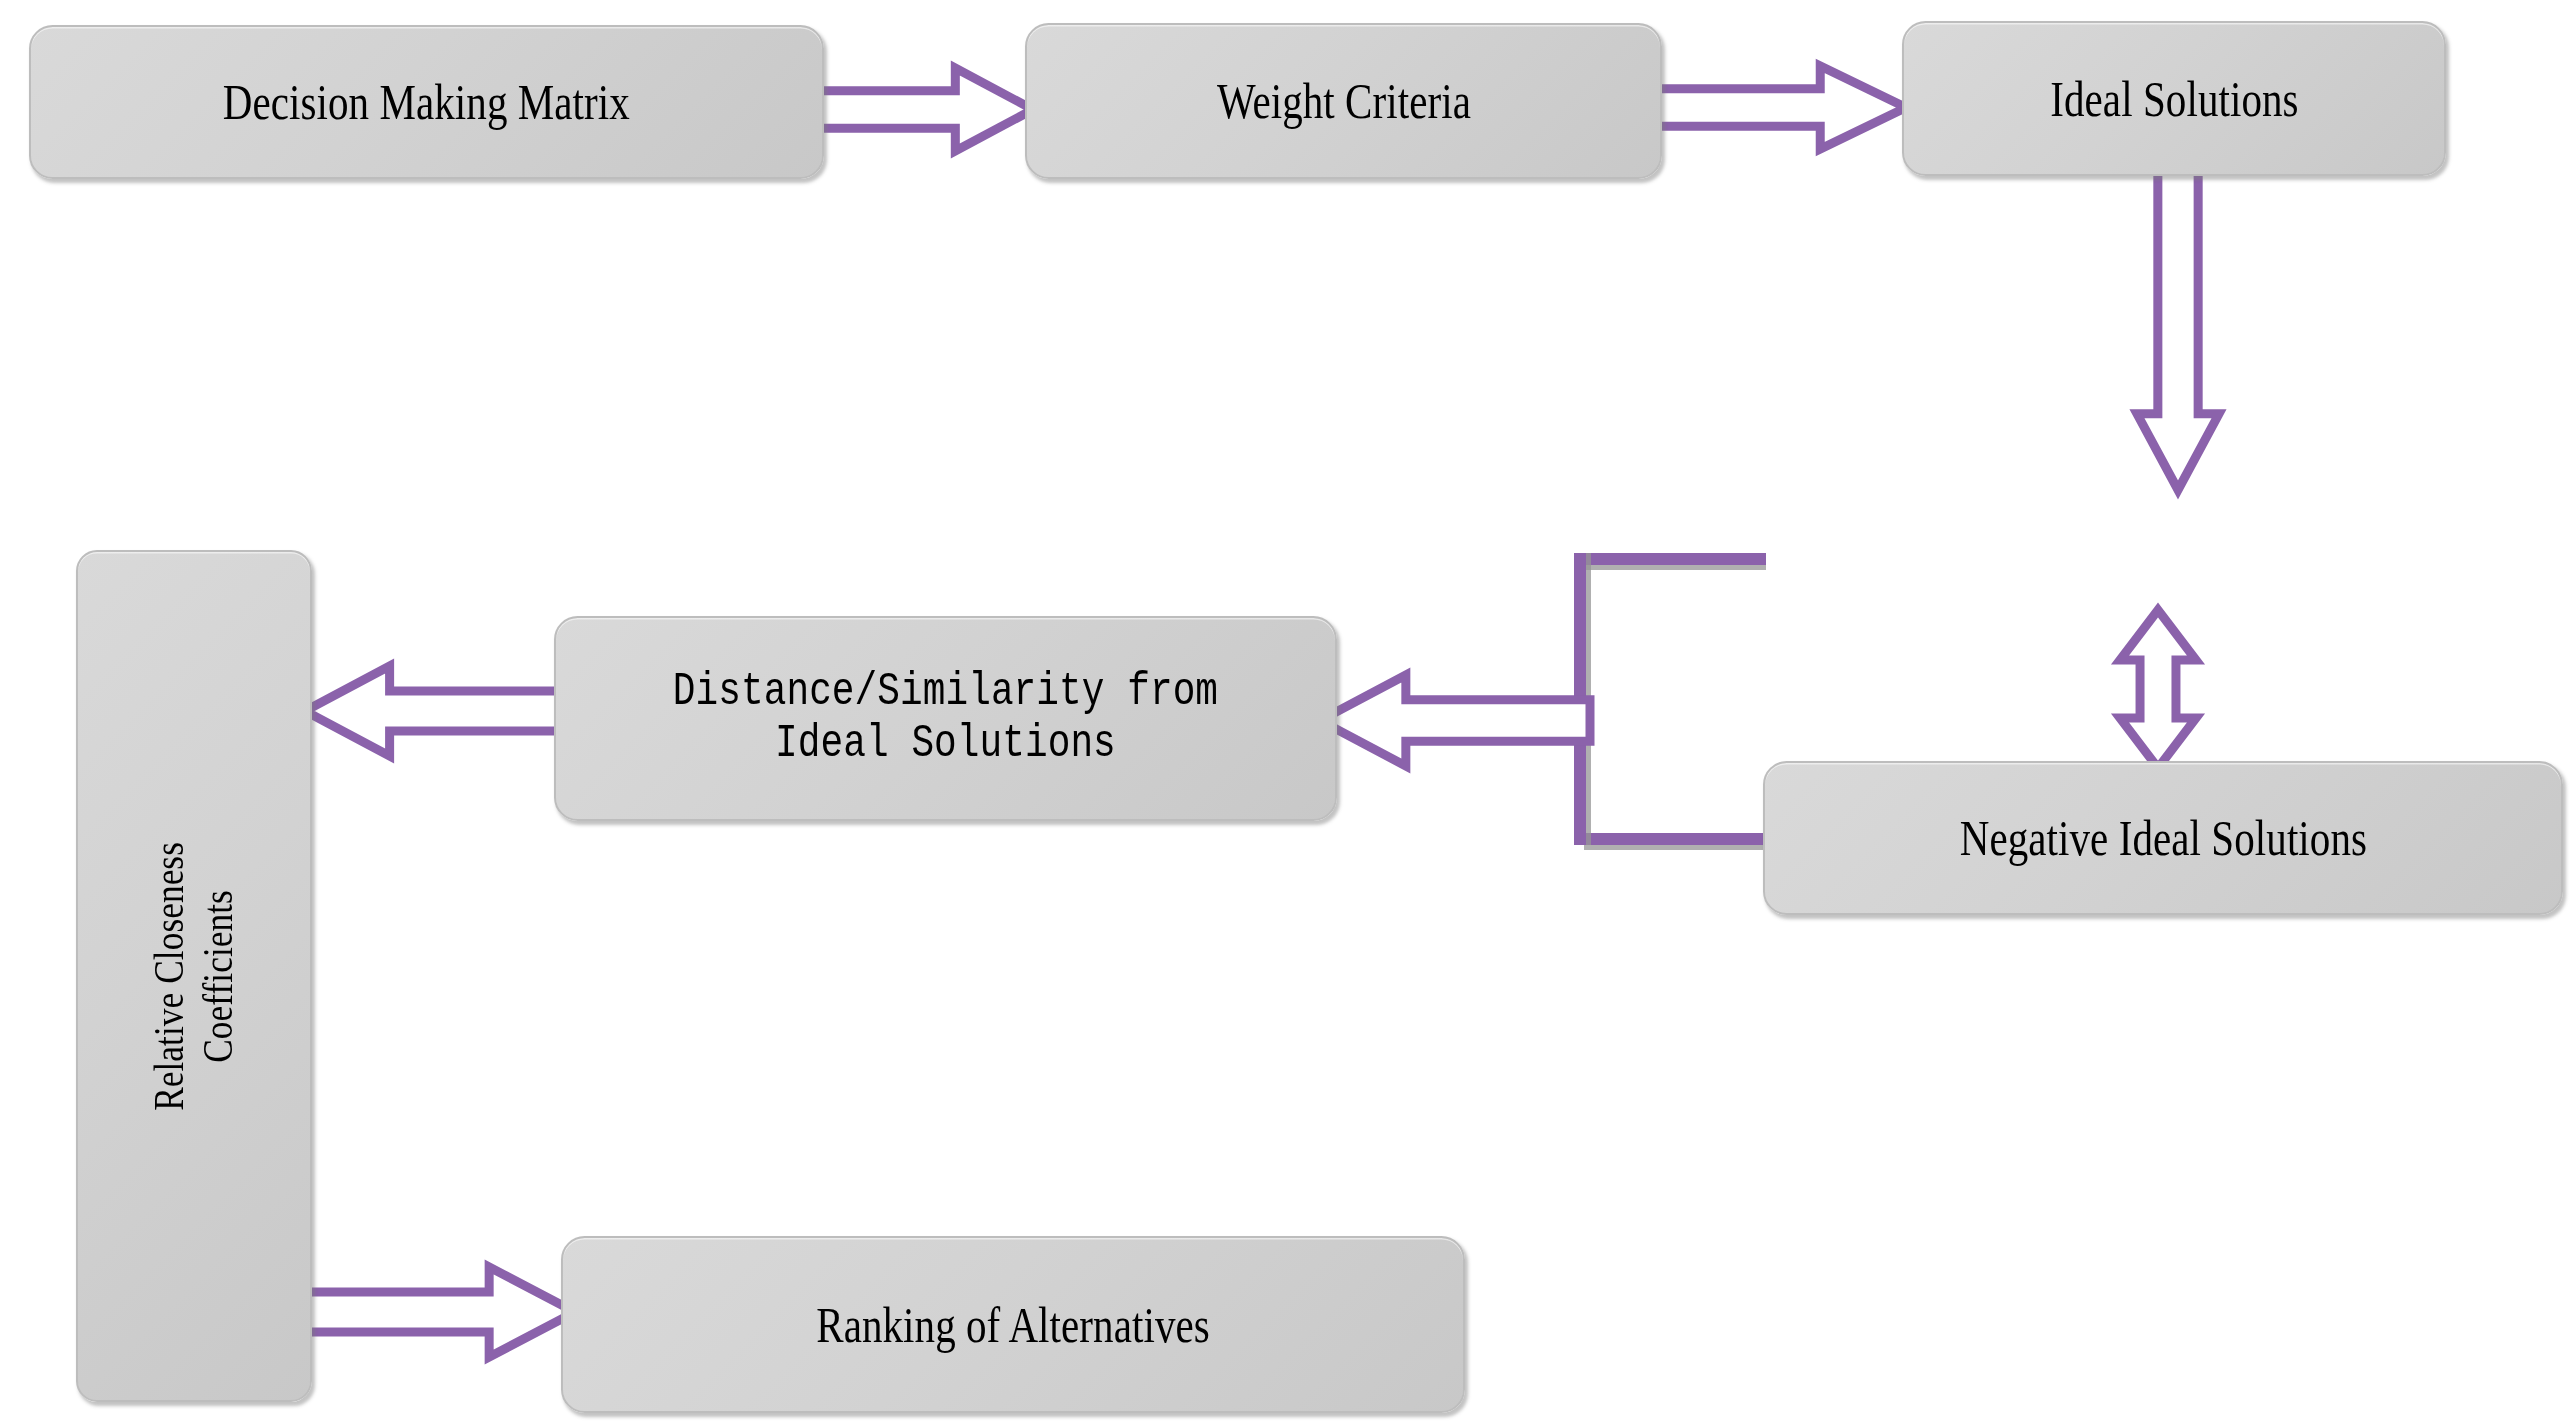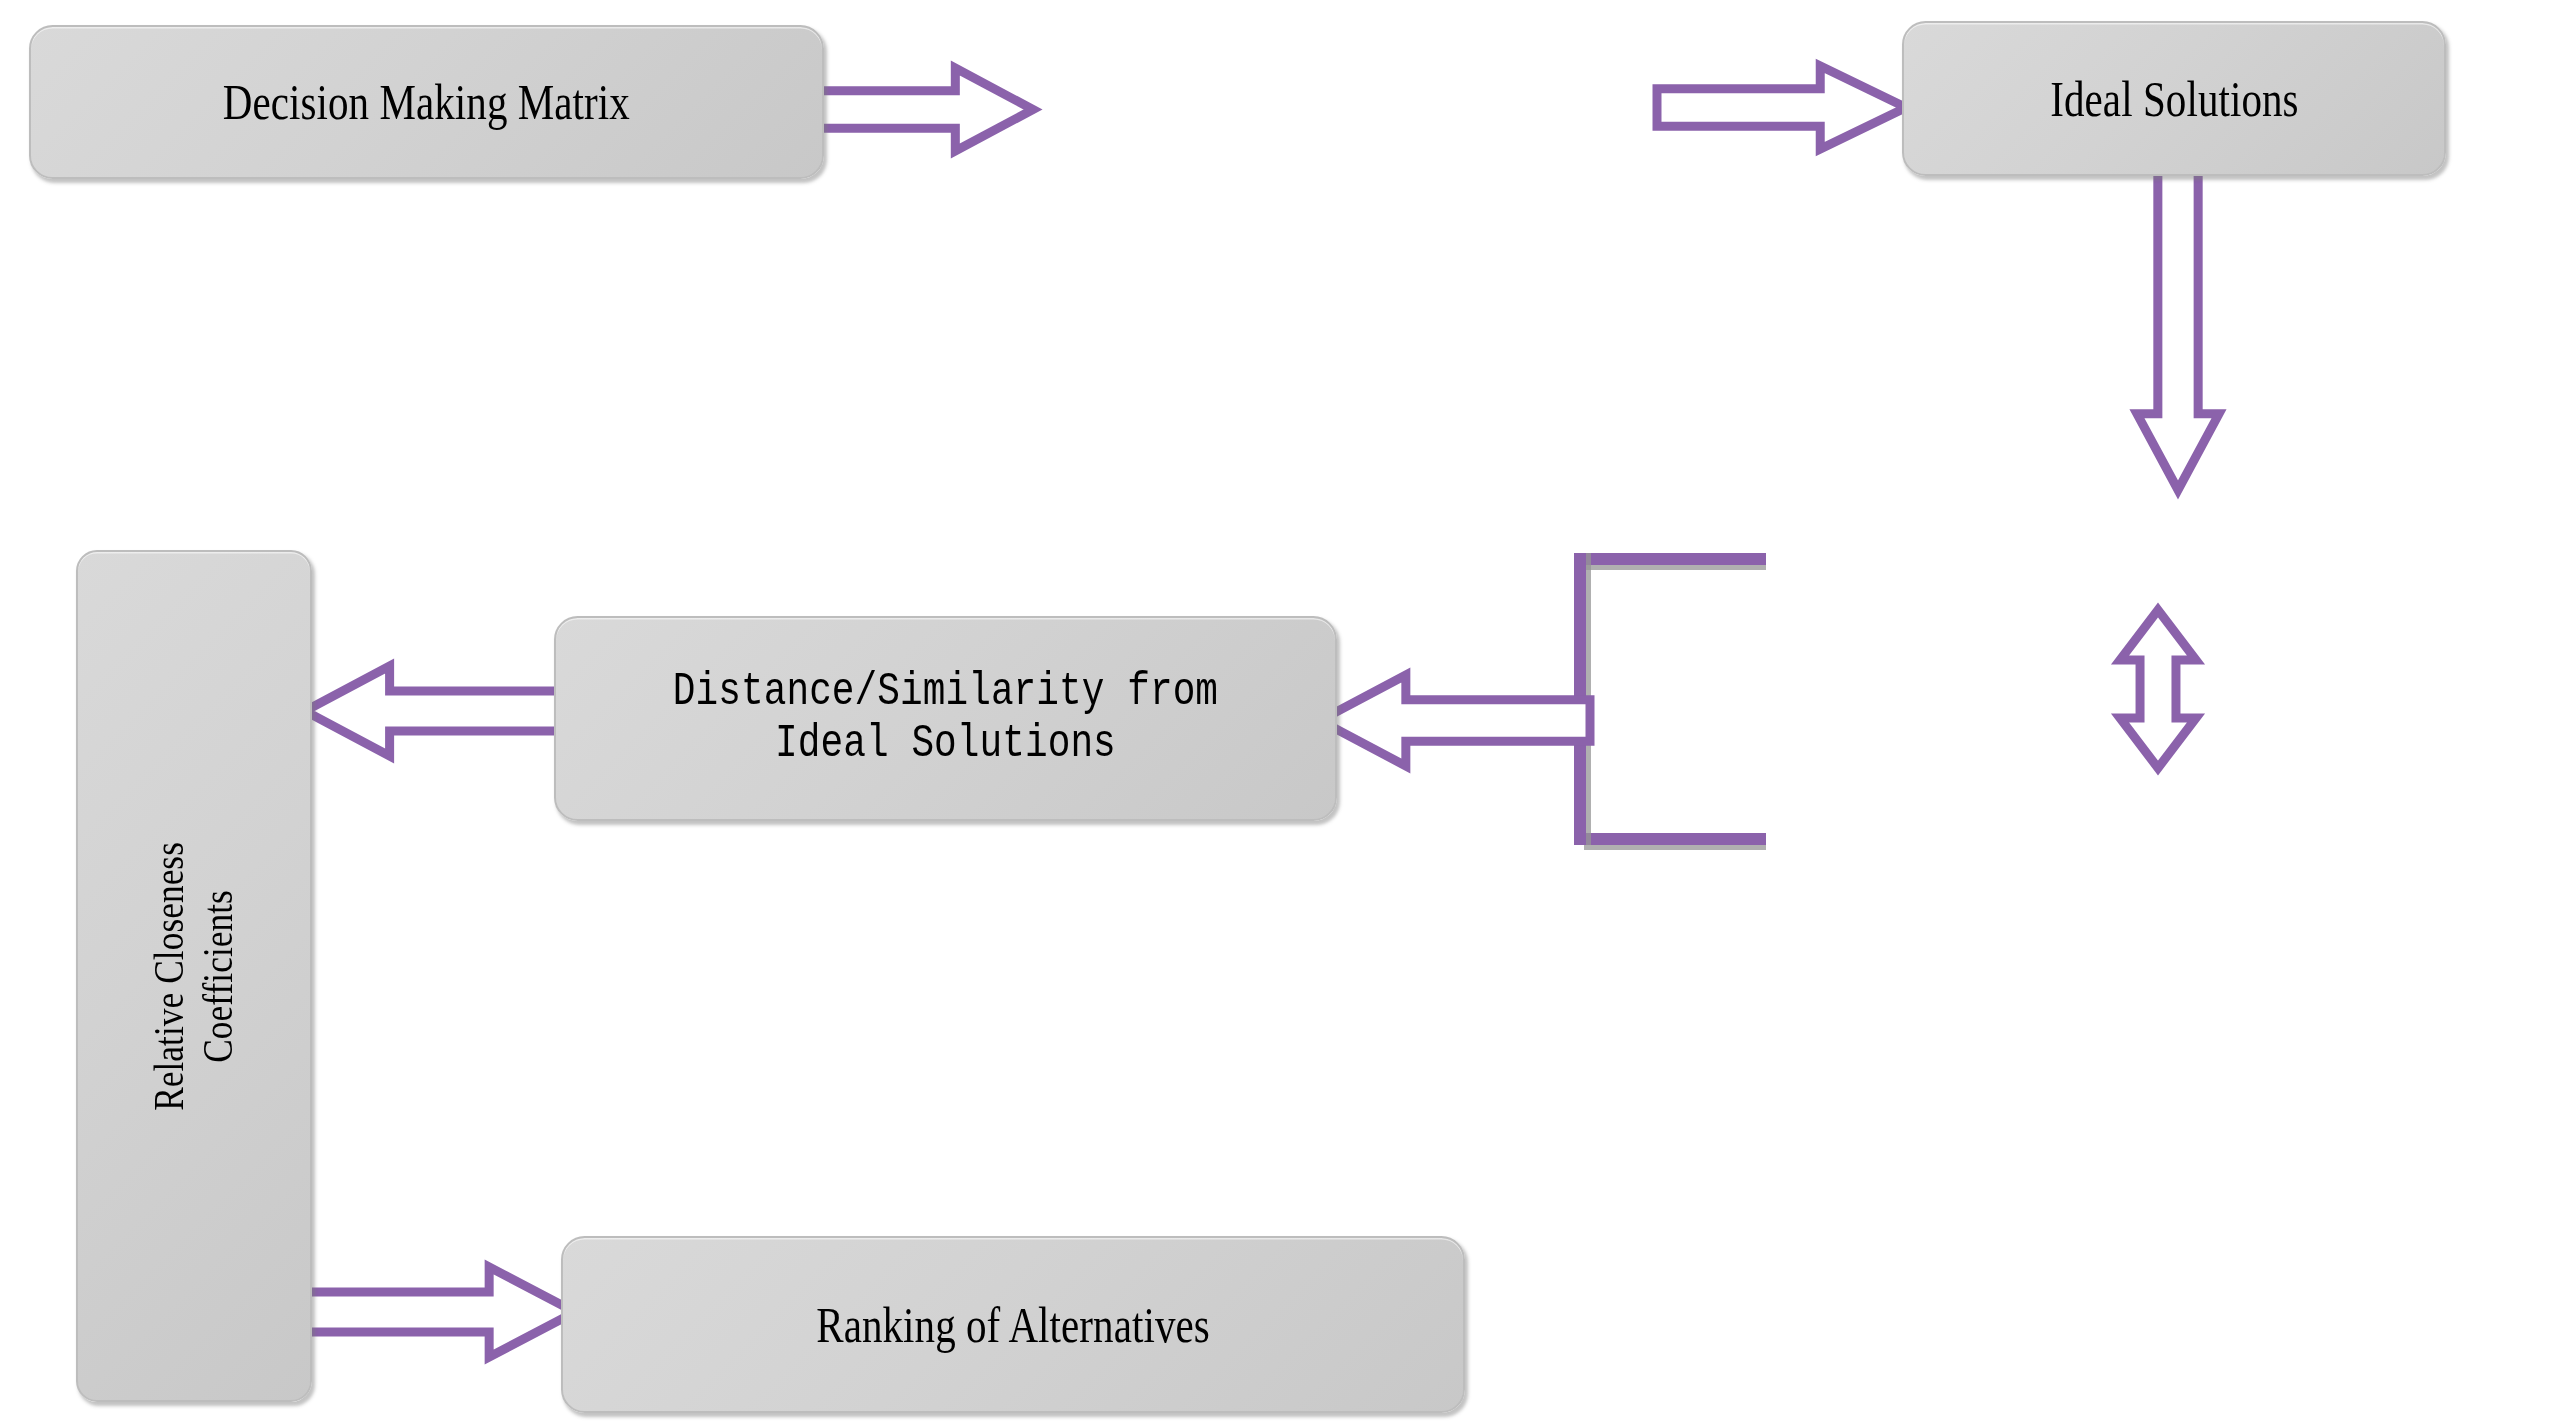--- a/index.html
+++ b/index.html
@@ -145,26 +145,32 @@
   </svg>
 
   <svg class="arrowsvg" id="arrow-rcc-to-ranking" viewBox="0 0 390 130" preserveAspectRatio="none">
     <polygon class="arrow-body" points="0,36 266,36 266,0 390,65 266,130 266,94 0,94"></polygon>
   </svg>
 
   <div class="node" id="node-decision-matrix">
     <span class="label fs-big">Decision Making Matrix</span>
   </div>
 
+  <div class="node" id="node-weight-criteria">
+    <span class="label fs-big">Weight Criteria</span>
+  </div>
 
   <div class="node" id="node-ideal-solutions">
     <span class="label fs-big">Ideal Solutions</span>
   </div>
 
 
+  <div class="node" id="node-negative-ideal">
+    <span class="label fs-big">Negative Ideal Solutions</span>
+  </div>
 
   <div class="node" id="node-distance">
     <span>
       <span class="label fs-mid">Distance/Similarity  from</span>
       <span class="label fs-mid">Ideal Solutions</span>
     </span>
   </div>
 
   <div class="node" id="node-relative-closeness">
     <span class="rot">

